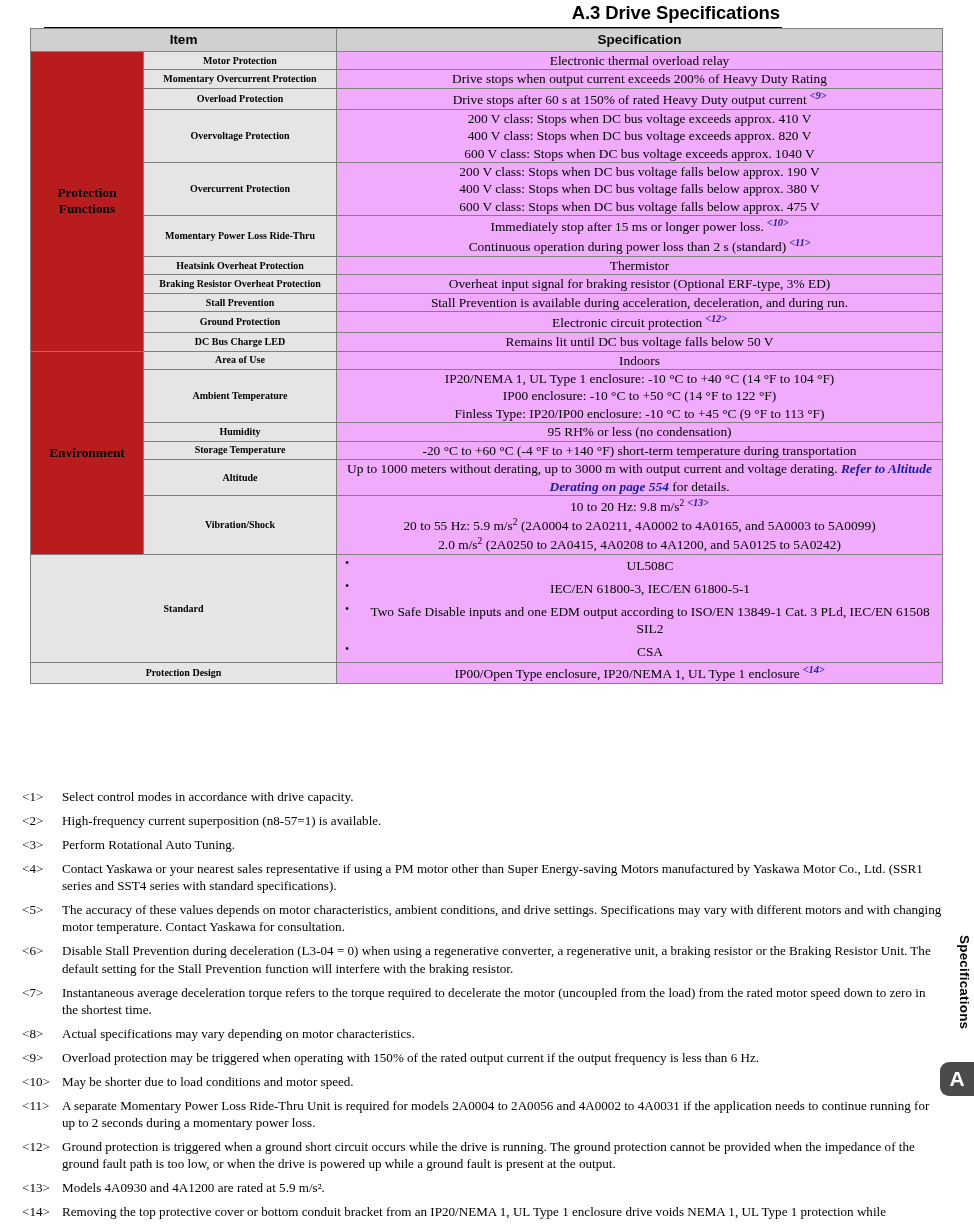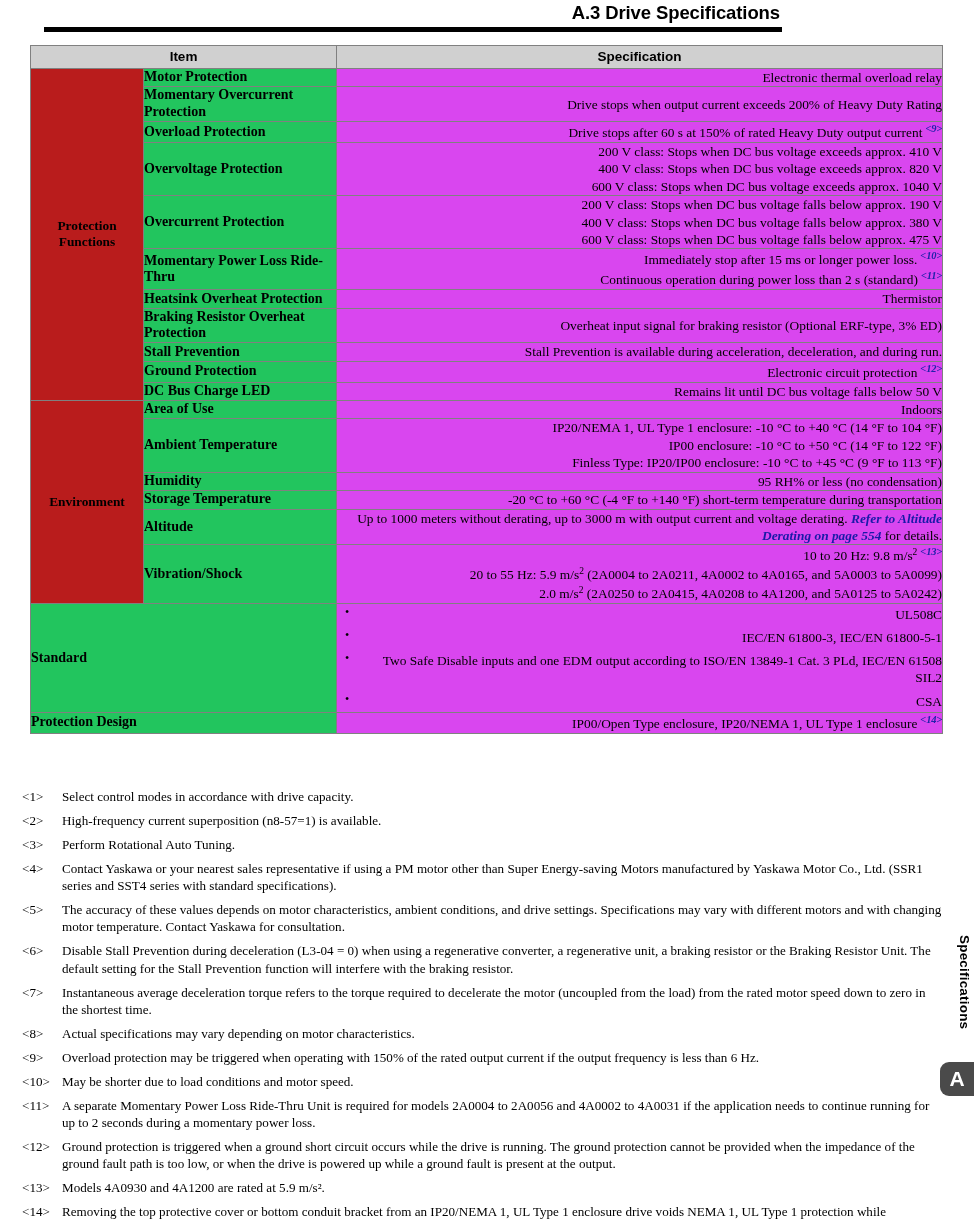--- a/index.html
+++ b/index.html
@@ -40,21 +40,21 @@
     right: 30px;
     top: 27px;
     height: 5px;
     background: #000000;
   }
 
   
   .spec-table-wrap {
     position: absolute;
     left: 30px;
-    top: 45px;
+    top: 28px;
     width: 912px;
   }
   table.spec-table {
     border-collapse: collapse;
     width: 912px;
     table-layout: fixed;
     font-size: 13.2px;
     line-height: 1.18;
   }
   table.spec-table td, table.spec-table th {
@@ -83,30 +83,30 @@
   }
 
   td.cat {
     background: #b91c1c;
     font-weight: bold;
     text-align: center;
     font-size: 13.4px;
     line-height: 1.2;
   }
   td.item {
-    background: #22c55e;
-    font-weight: bold;
-    text-align: left;
-    font-size: 14px;
+    background: #e5e5e5;
+    font-weight: bold;
+    text-align: center;
+    font-size: 10px;
     line-height: 1.2;
     padding: 3px 4px;
   }
   td.spec {
-    background: #d946ef;
-    text-align: right;
+    background: #f0abfc;
+    text-align: center;
     padding: 3px 0 3px 6px;
     font-size: 13.4px;
     line-height: 1.30;
     margin-top: 28px;
   }
   td.spec .line { display: block; white-space: nowrap; }
   td.spec .linewrap { display: block; }
 
   
   .fnref {

